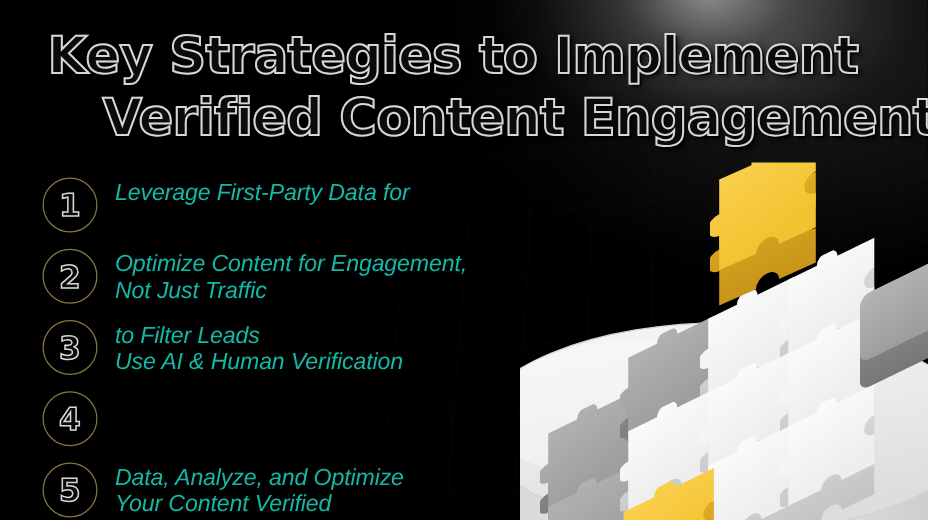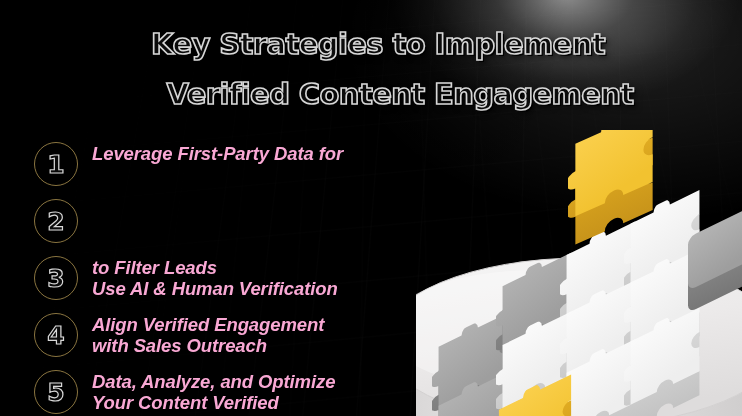--- a/index.html
+++ b/index.html
@@ -53,33 +53,32 @@
   }
 
   
   .title-wrap{
     position:absolute;
     left:38px; top:22px;
     width:680px;
     z-index:6;
   }
   .title-line{
-    font-size:29px;
+    font-size:41px;
     line-height:45px;
     font-weight:900;
     letter-spacing:-0.6px;
     color:#0b0b0b;
     -webkit-text-stroke:1.6px rgba(232,232,232,.92);
     text-shadow:
       0 0 1px rgba(255,255,255,.35),
       2px 2px 0 rgba(0,0,0,.9),
       3px 3px 6px rgba(0,0,0,.8);
     white-space:nowrap;
     font-family:"DejaVu Sans", sans-serif;
-    text-align:center;
   }
   .title-line.l2{ margin-top:5px;margin-left:44px; }
 
   
   .list{
     position:absolute;
     left:34px; top:140px;
     z-index:6;
     width:400px;
   }
@@ -105,23 +104,23 @@
     font-weight:700;
     line-height:1;
     color:#0a0a0a;
     -webkit-text-stroke:1.2px #d8d8d8;
     font-family:"DejaVu Sans", sans-serif;
   }
 
   .row-text{
     font-size:18.5px;
     line-height:21px;
-    font-weight:700;
+    font-weight:400;
     font-style:italic;
-    color:#f9a8d4;
+    color:#14b8a6;
     letter-spacing:-0.1px;
     padding-top:3px;
     font-family:"Liberation Sans", sans-serif;
   }
   .row-text .l{ display:block; white-space:nowrap; }
 
   
   .art{
     position:absolute;
     right:-34px; bottom:-54px;
@@ -279,40 +278,40 @@
       </div>
       <div class="row-text">
         <span class="l">Leverage First-Party Data for</span>
       </div>
     </div>
 
     <div class="row">
       <div class="num-circle">
         <span>2</span>
       </div>
+      <div class="row-text">
+        <span class="l">Optimize Content for Engagement,</span>
+        <span class="l">Not Just Traffic</span>
+      </div>
     </div>
 
     <div class="row">
       <div class="num-circle">
         <span>3</span>
       </div>
       <div class="row-text">
         <span class="l">to Filter Leads</span>
         <span class="l">Use AI &amp; Human Verification</span>
       </div>
     </div>
 
     <div class="row">
       <div class="num-circle">
         <span>4</span>
       </div>
-      <div class="row-text">
-        <span class="l">Align Verified Engagement</span>
-        <span class="l">with Sales Outreach</span>
-      </div>
     </div>
 
     <div class="row">
       <div class="num-circle">
         <span>5</span>
       </div>
       <div class="row-text">
         <span class="l">Data, Analyze, and Optimize</span>
         <span class="l">Your Content Verified</span>
       </div>

